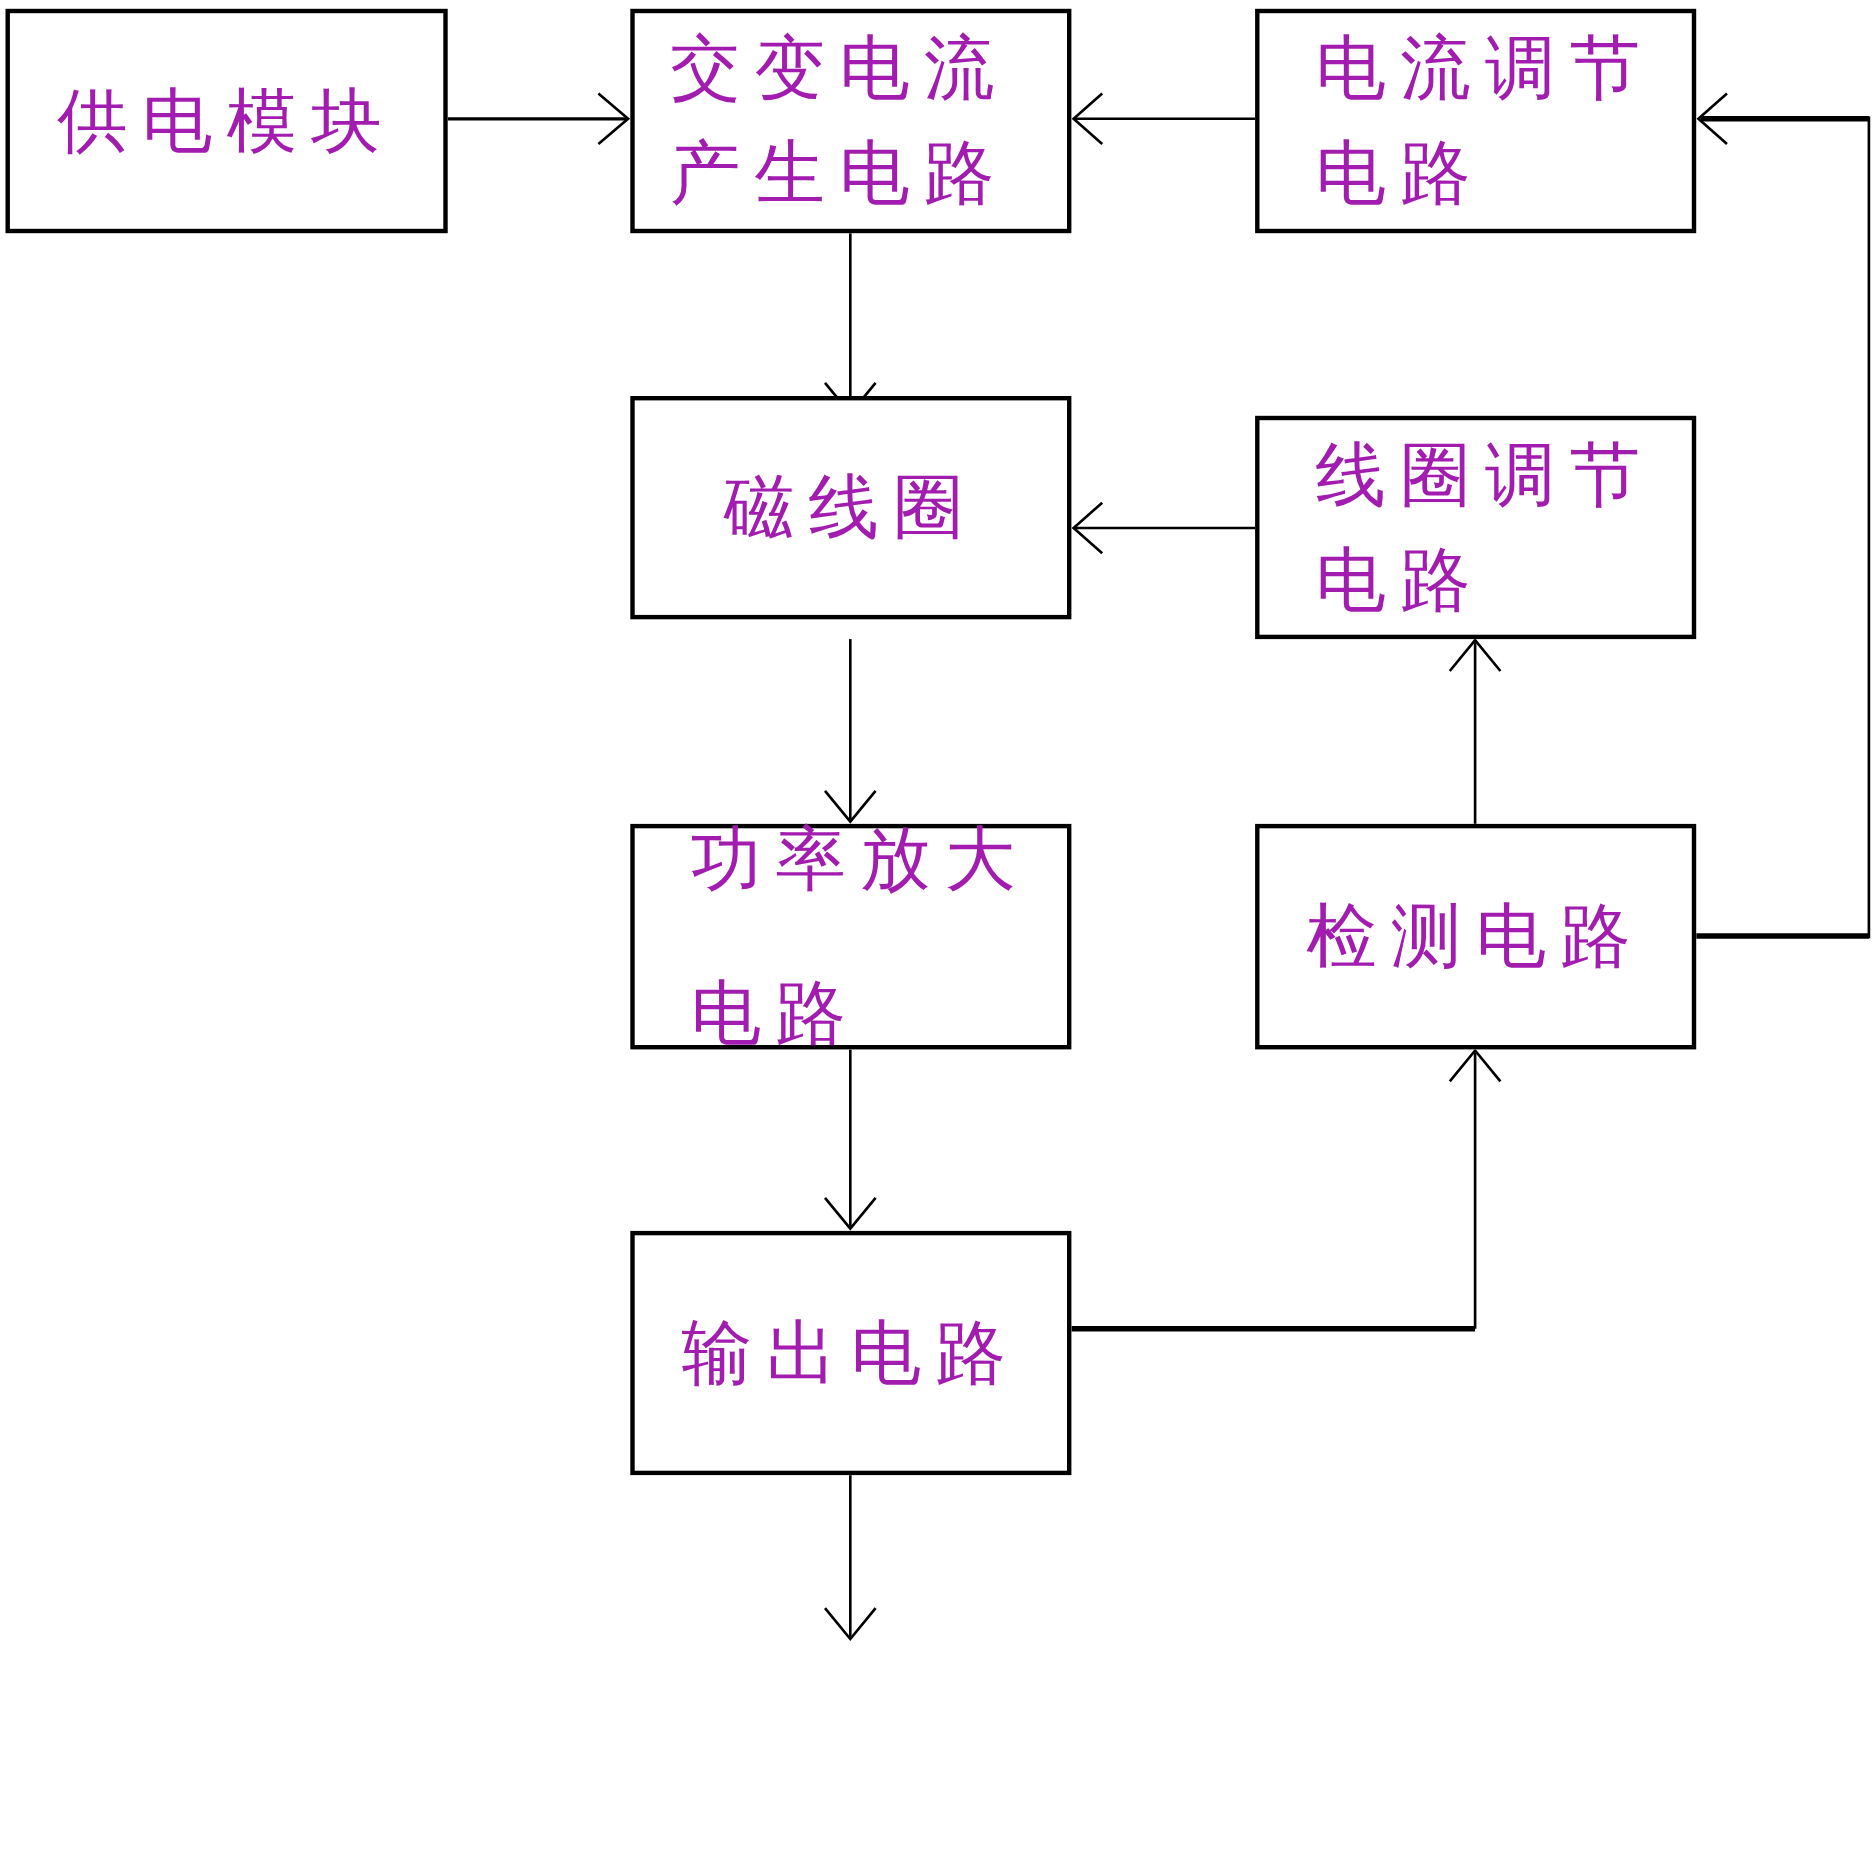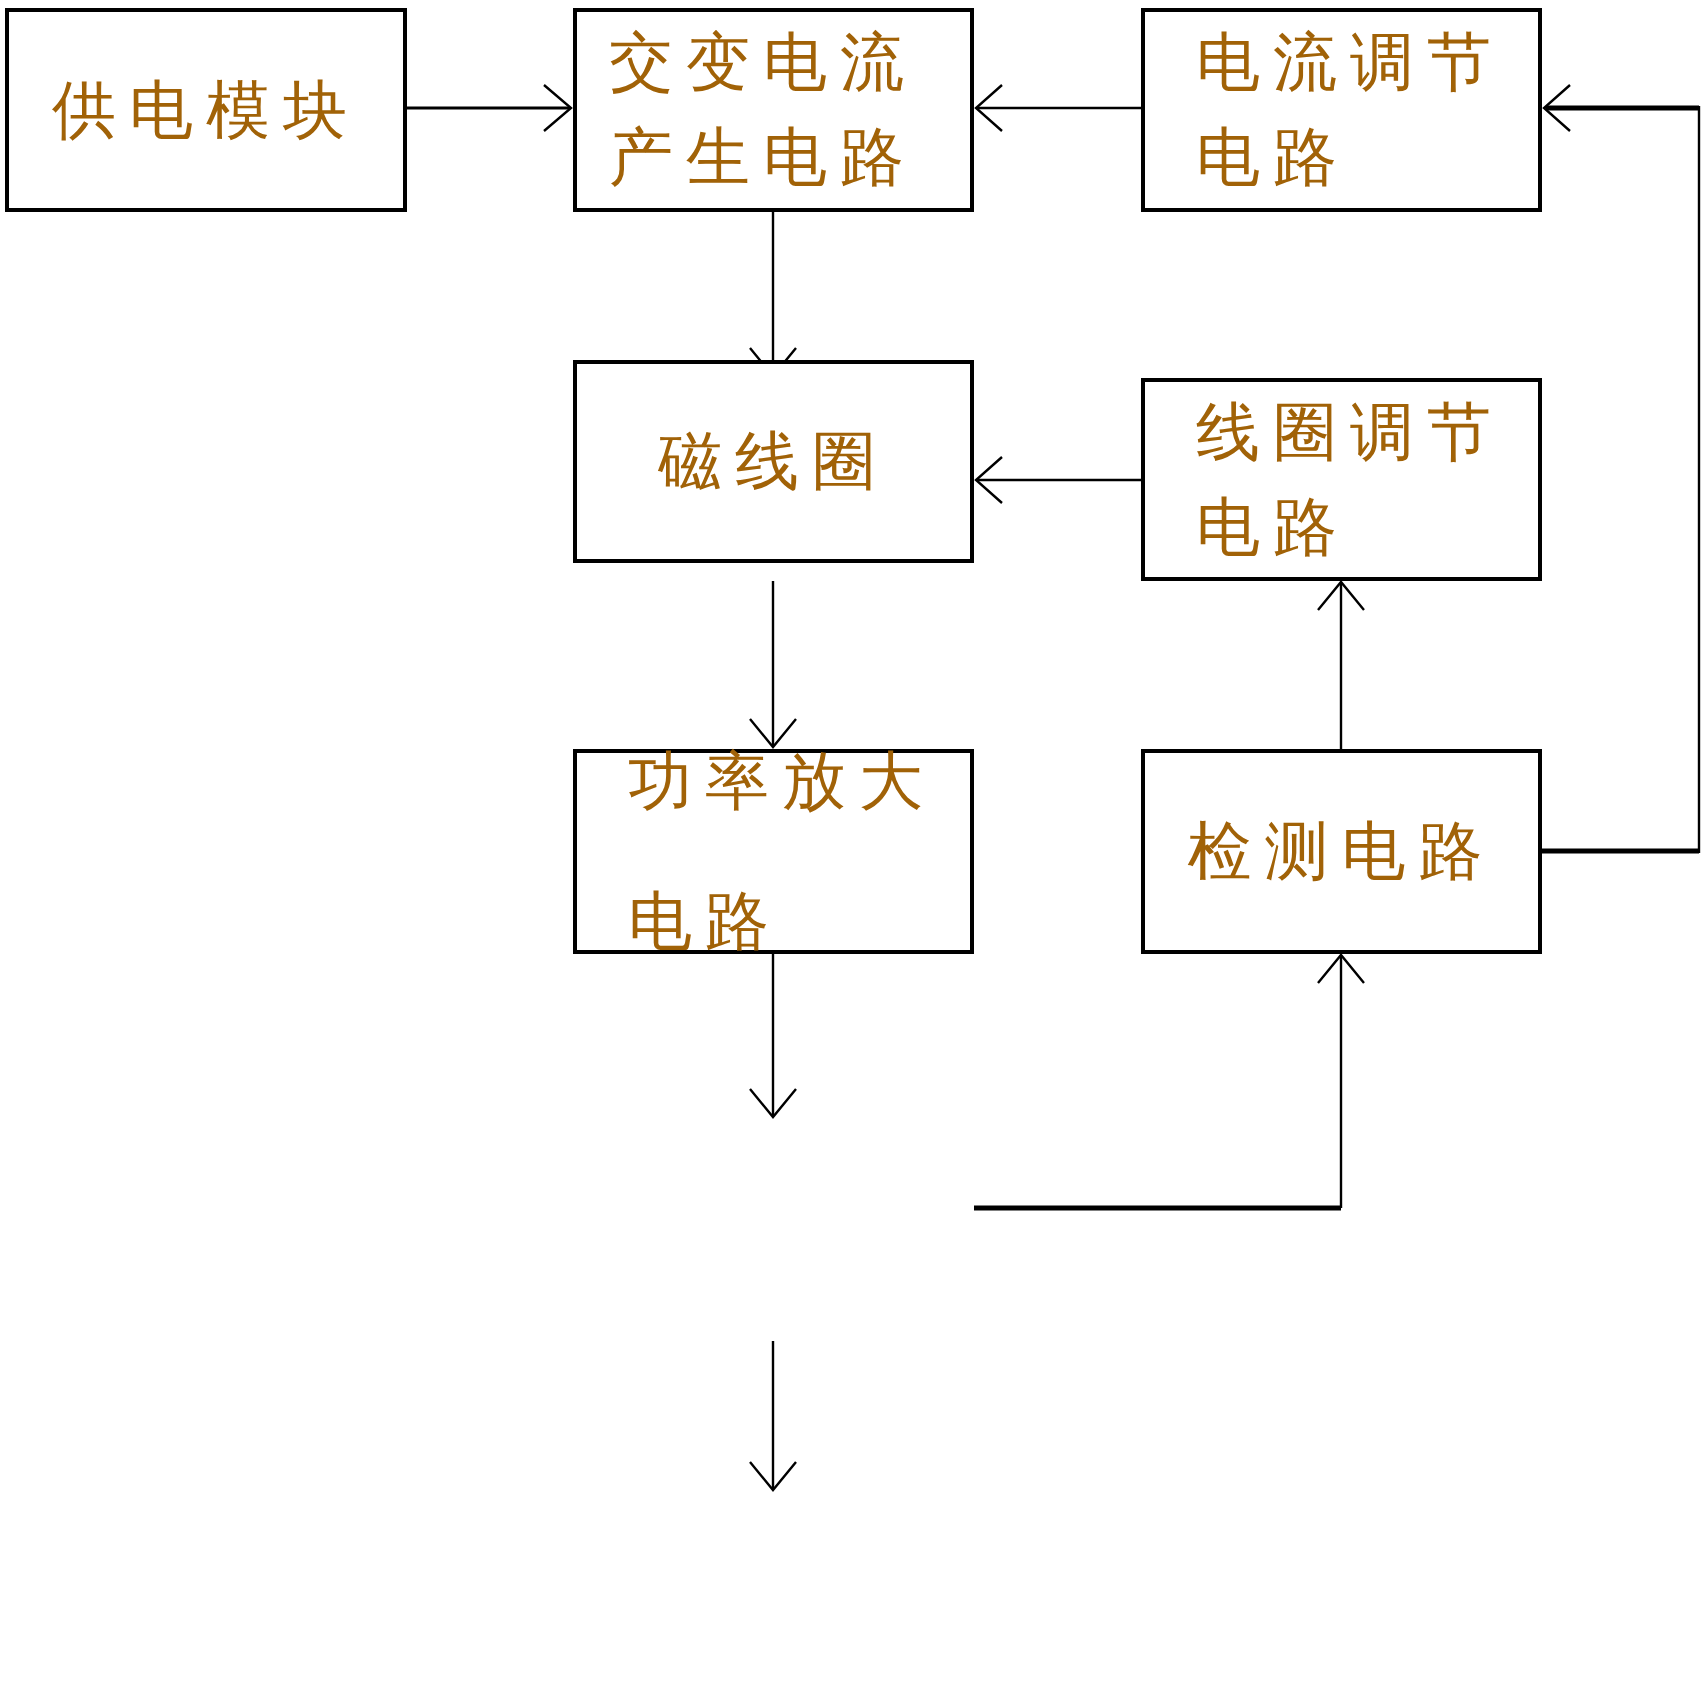--- a/index.html
+++ b/index.html
@@ -6,21 +6,21 @@
     margin: 0;
     padding: 0;
     background: #ffffff;
   }
   #stage {
     position: relative;
     width: 1702px;
     height: 1701px;
     background: #ffffff;
     font-family: Liberation Serif, serif;
-    color: #a16207;
+    color: #a21caf;
     overflow: hidden;
   }
   #connectors {
     position: absolute;
     left: 0;
     top: 0;
     width: 1702px;
     height: 1701px;
   }
   .box {
@@ -148,15 +148,18 @@
 
   <div class="box leftpad" id="box-power-amp">
     <span>功率放大</span>
     <span>电路</span>
   </div>
 
   <div class="box center" id="box-detection">
     <span>检测电路</span>
   </div>
 
+  <div class="box center" id="box-output">
+    <span>输出电路</span>
+  </div>
 
 
 </div>
 
 </body></html>

